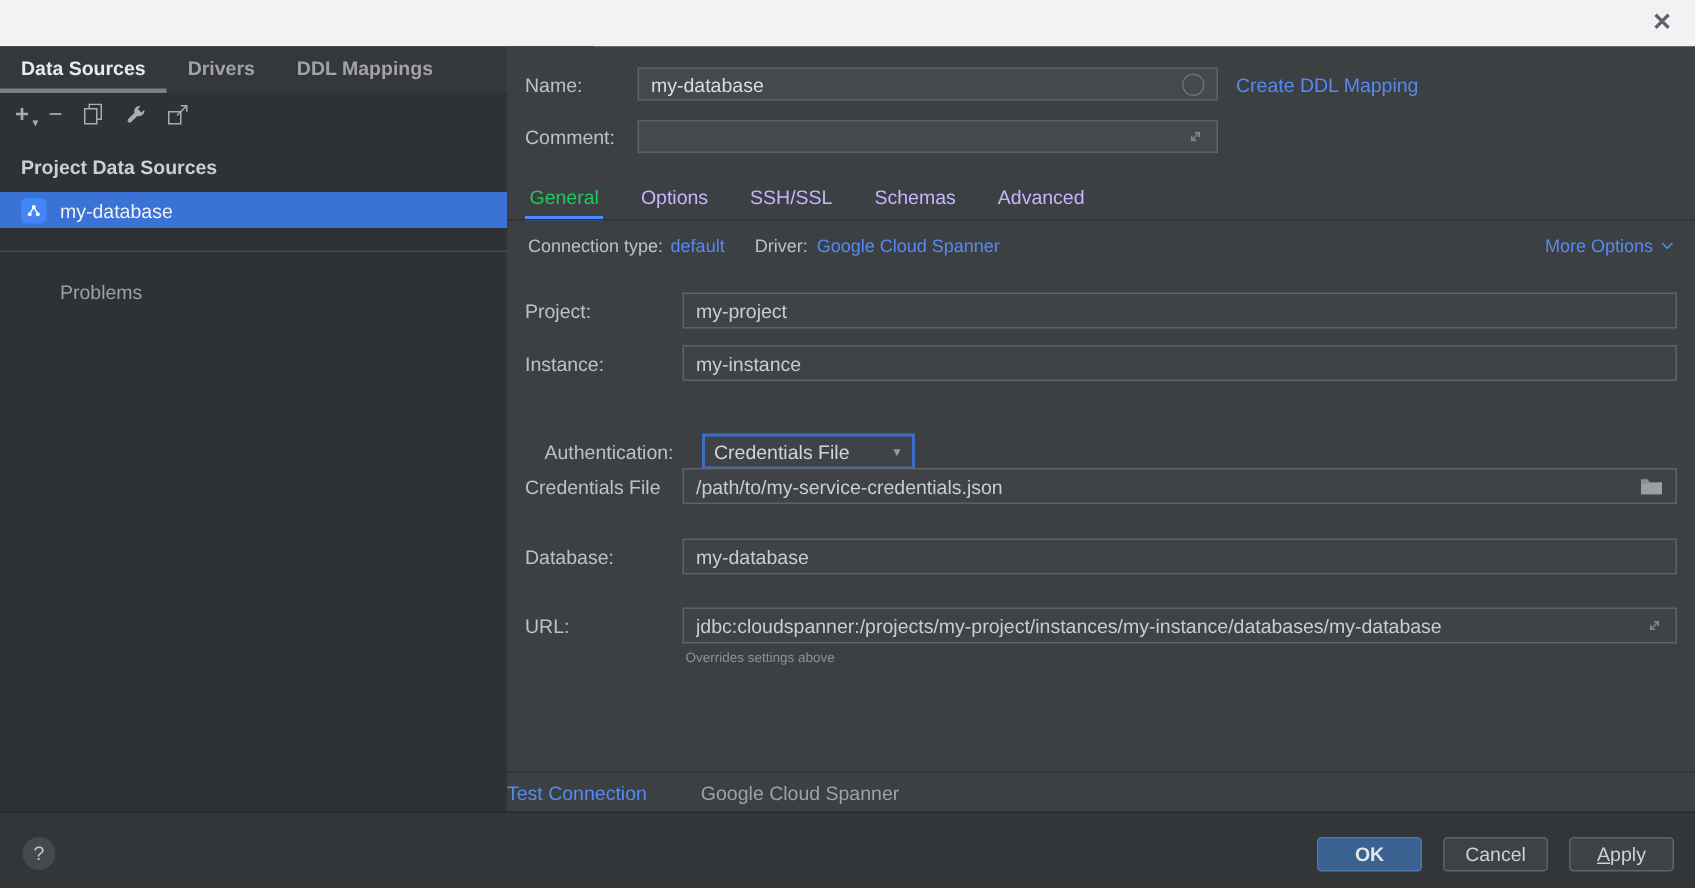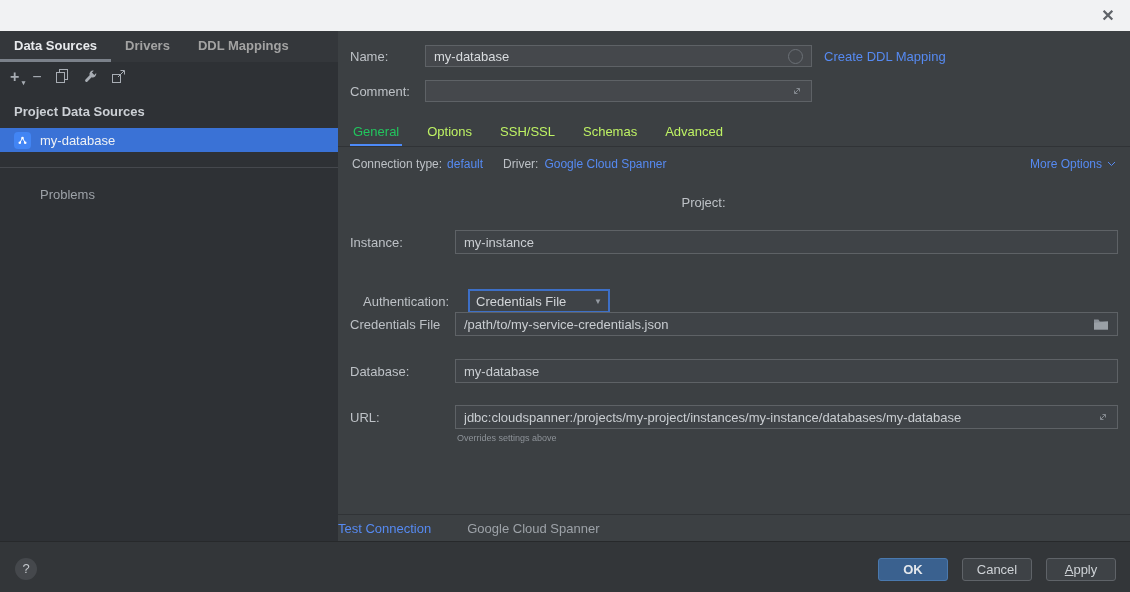--- a/index.html
+++ b/index.html
@@ -36,21 +36,21 @@
   .arow { position:absolute; display:flex; align-items:center; }
   .flabel { color:#bdc1c6; }
   .hfield { height:22px; background:#45484c; border:1px solid #5e6266; display:flex; align-items:center;
     padding:0 8px; font-size:13px; color:#d9dcdf; }
   .ffield { height:24px; background:#3f4347; border:1px solid #5e6266; display:flex; align-items:center;
     padding:0 8px; font-size:13px; color:#c9cdd1; }
   .grow { flex:1; overflow:hidden; white-space:nowrap; }
   .circle-ic { width:15px; height:15px; border:1px solid #6b7076; border-radius:50%; flex:0 0 auto; }
   .link { color:#568af2; cursor:pointer; white-space:nowrap; }
   .mtabs { position:absolute; left:12px; top:88px; height:28px; display:flex; gap:22px; }
-  .mtab { padding:0 3px; line-height:26px; color:#bef264; }
+  .mtab { padding:0 3px; line-height:26px; color:#c4b5fd; }
   .mtab.active { color:#22c55e; box-shadow: inset 0 -3px 0 #4d8af8; }
   .hsep { position:absolute; left:0; width:792px; border-top:1px solid #303336; }
   .hint { position:absolute; left:119px; top:402px; font-size:9px; color:#8d9298; }
   .dropdown { width:142px; height:24px; border:2px solid #3d6fc6; background:#3f4347; display:flex;
     align-items:center; padding:0 6px; color:#d2d5d8; }
   .dd-arrow { margin-left:auto; font-size:8px; color:#959ba3; }
   .undo { position:absolute; right:13px; top:2px; font-size:16px; color:#aab0b6; }
   .more-opts { position:absolute; right:0; display:flex; align-items:center; gap:5px; }
   
   .bottombar { position:absolute; left:0; top:541px; width:1130px; height:51px; background:#333639;
@@ -176,22 +176,25 @@
     <span class="flabel" style="margin-left:20px;">Driver:</span>
     <span class="link" style="margin-left:6px;">Google Cloud Spanner</span>
     <span class="more-opts link">
       <span>More Options</span>
       <svg width="9" height="6" viewBox="0 0 9 6">
         <polyline points="1,1 4.5,4.5 8,1" fill="none" stroke="#568af2"></polyline>
       </svg>
     </span>
   </div>
 
-  <div class="arow" style="left:12px; top:164px; width:768px; height:24px;flex-direction:column;">
+  <div class="arow" style="left:12px; top:164px; width:768px; height:24px;">
     <span class="flabel" style="width:105px;">Project:</span>
+    <div class="ffield grow">
+      <span class="grow">my-project</span>
+    </div>
   </div>
 
   <div class="arow" style="left:12px; top:199px; width:768px; height:24px;">
     <span class="flabel" style="width:105px;">Instance:</span>
     <div class="ffield grow">
       <span class="grow">my-instance</span>
     </div>
   </div>
 
   <div class="arow" style="left:12px; top:258px; width:768px; height:24px;margin-left:13px;">

